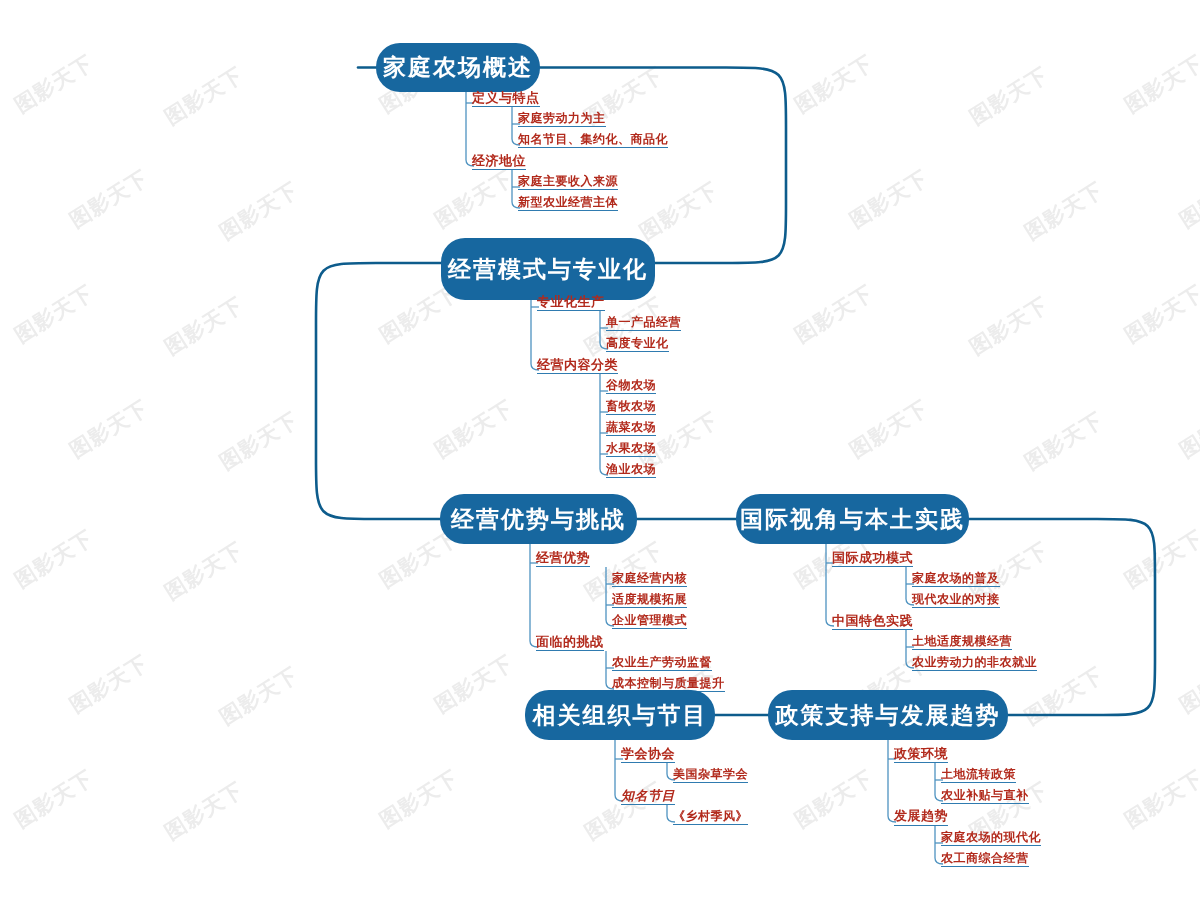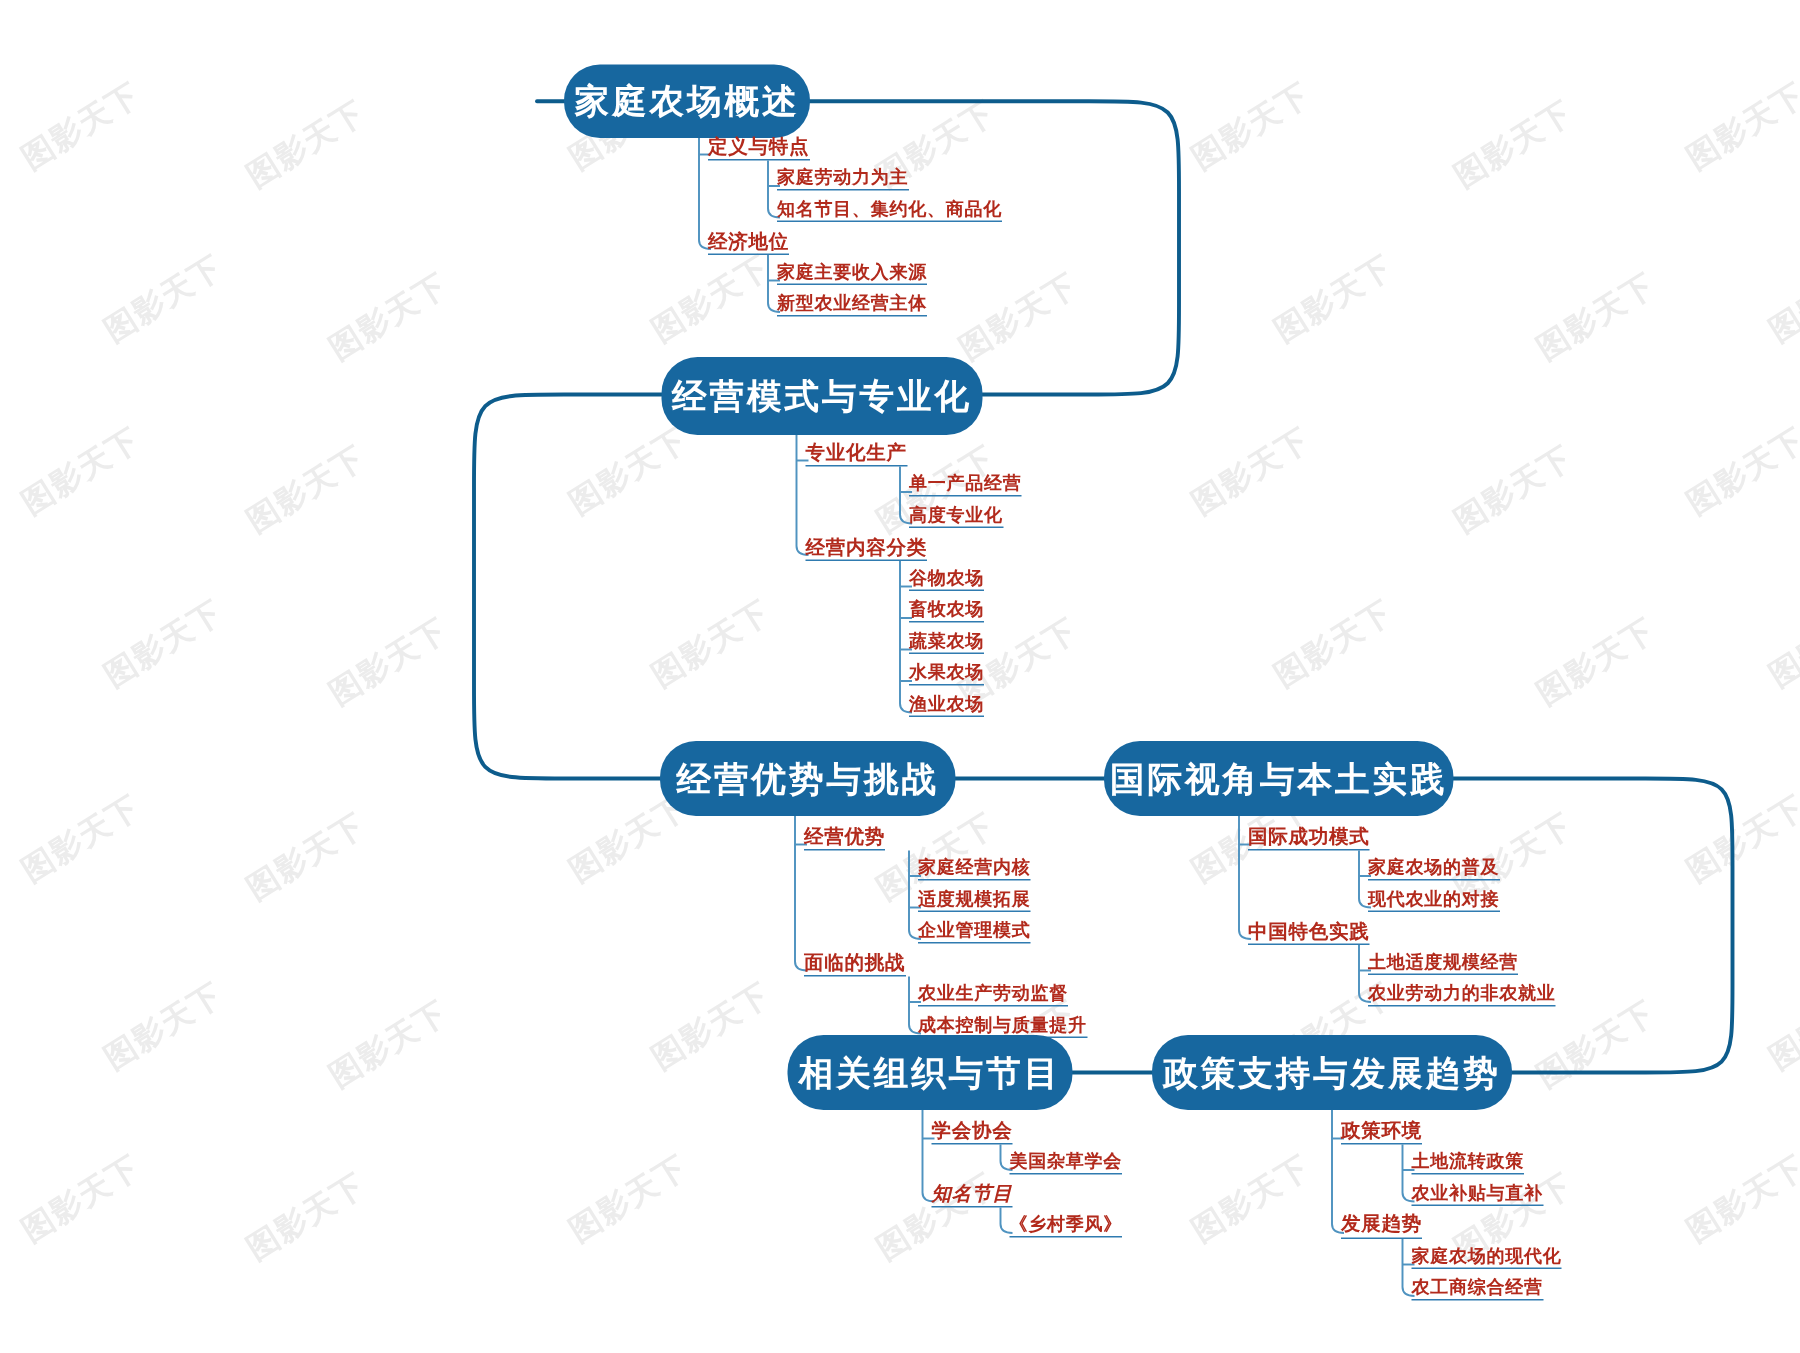--- a/index.html
+++ b/index.html
@@ -192,21 +192,21 @@
   <div id="nodelayer">
       <div class="node1" style="left: 376px; top: 43px; width: 164px; height: 49px;">
         <span>家庭农场概述</span>
       </div>
       <div class="leaf lv2" style="left: 472px; top: 91px;">定义与特点</div>
       <div class="leaf lv3" style="left: 518px; top: 112px;">家庭劳动力为主</div>
       <div class="leaf lv3" style="left: 518px; top: 133px;">知名节目、集约化、商品化</div>
       <div class="leaf lv2" style="left: 472px; top: 154px;">经济地位</div>
       <div class="leaf lv3" style="left: 518px; top: 175px;">家庭主要收入来源</div>
       <div class="leaf lv3" style="left: 518px; top: 196px;">新型农业经营主体</div>
-      <div class="node1" style="left: 441px; top: 238px; width: 214px; height: 52px;">
+      <div class="node1" style="left: 441px; top: 238px; width: 214px; height: 62px;">
         <span>经营模式与专业化</span>
       </div>
       <div class="leaf lv2" style="left: 537px; top: 295px;">专业化生产</div>
       <div class="leaf lv3" style="left: 606px; top: 316px;">单一产品经营</div>
       <div class="leaf lv3" style="left: 606px; top: 337px; text-align: right;">高度专业化</div>
       <div class="leaf lv2" style="left: 537px; top: 358px;">经营内容分类</div>
       <div class="leaf lv3" style="left: 606px; top: 379px;">谷物农场</div>
       <div class="leaf lv3" style="left: 606px; top: 400px;">畜牧农场</div>
       <div class="leaf lv3" style="left: 606px; top: 421px;">蔬菜农场</div>
       <div class="leaf lv3" style="left: 606px; top: 442px;">水果农场</div>

